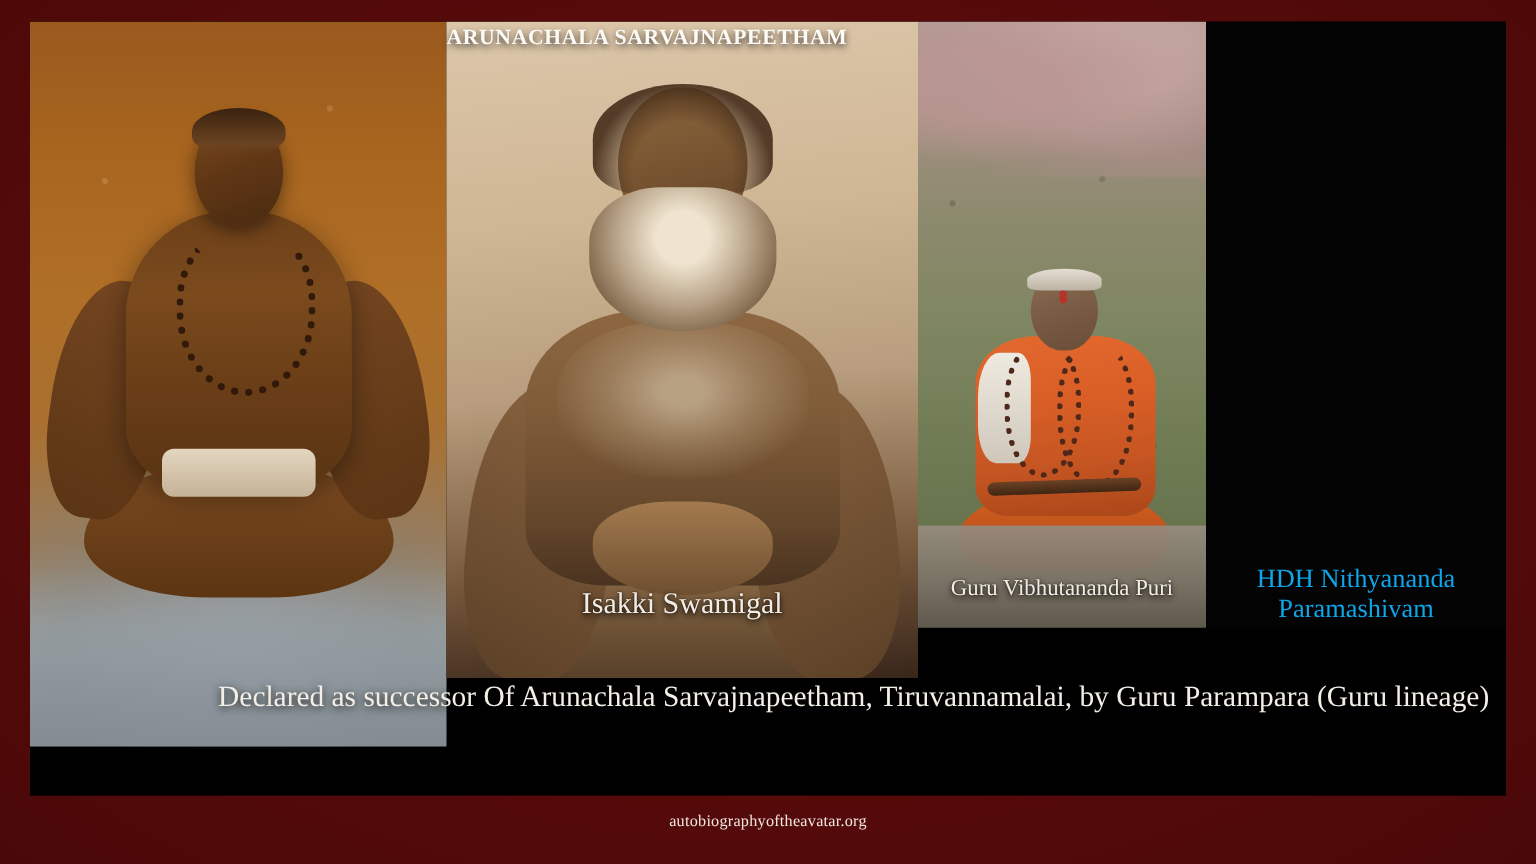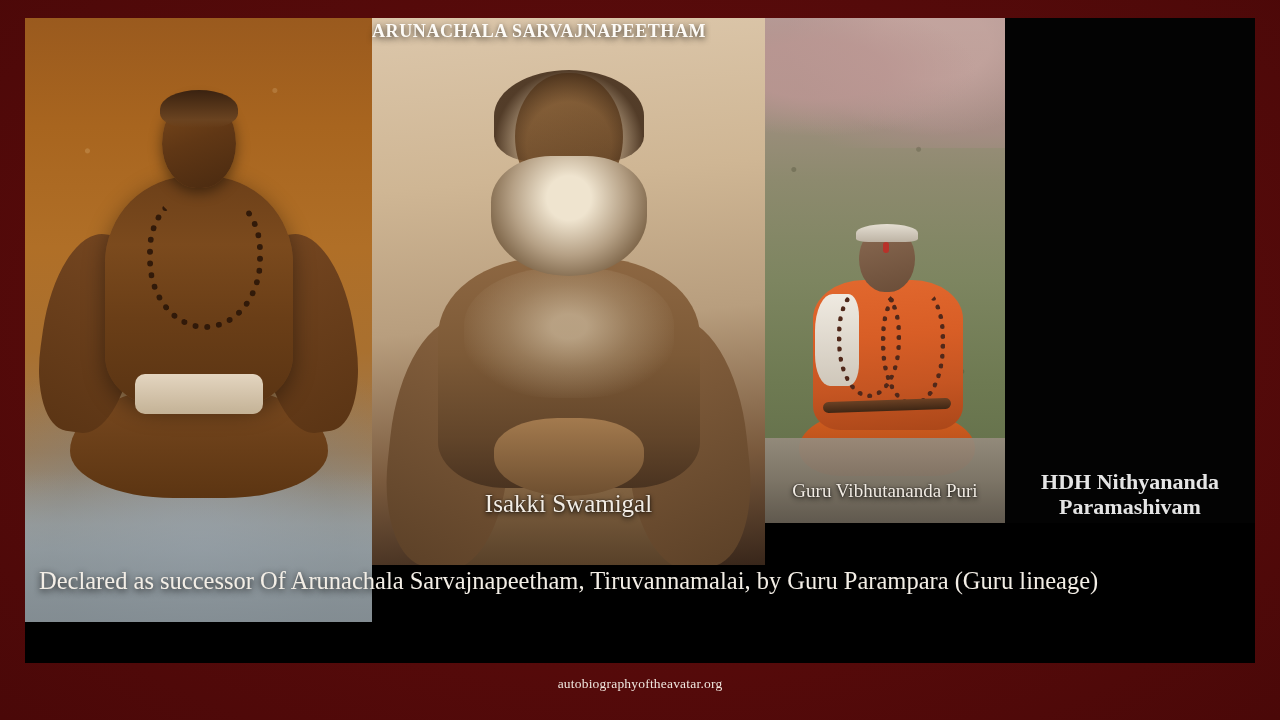--- a/index.html
+++ b/index.html
@@ -139,33 +139,33 @@
 
   
   .cap{
     position:absolute;left:0;right:0;text-align:center;color:#f2ece4;
     text-shadow:0 2px 5px rgba(0,0,0,.85), 0 0 2px rgba(0,0,0,.7);
     line-height:1.12;font-weight:400;
   }
   .cap1{top:473px;font-size:22px;}
   .cap2{top:472px;font-size:25px;}
   .cap3{top:462px;font-size:19px;}
-  .cap4{top:452px;font-size:22px;color:#e5e5e5;text-shadow:none;font-weight:bold;}
+  .cap4{top:452px;font-size:22px;color:#0ea5e9;text-shadow:none;}
 
   
   .headline{
     position:absolute;left:347px;top:3px;width:731px;
     color:#fdfbf7;font-size:18px;font-weight:bold;letter-spacing:.6px;
     text-shadow:0 2px 6px rgba(0,0,0,.75);
   }
 
   
   .declaration{
     position:absolute;left:0;right:0;top:547px;
-    padding:0 14px;text-align:left;color:#f3eee6;
+    padding:0 14px;text-align:right;color:#f3eee6;
     font-size:24.5px;line-height:1.34;
     text-shadow:0 2px 7px rgba(0,0,0,.9);
   }
 
   
   .footer{
     position:absolute;left:0;right:0;top:676px;text-align:center;
     color:#efe6de;font-size:13.5px;letter-spacing:.2px;
   }
 </style>

